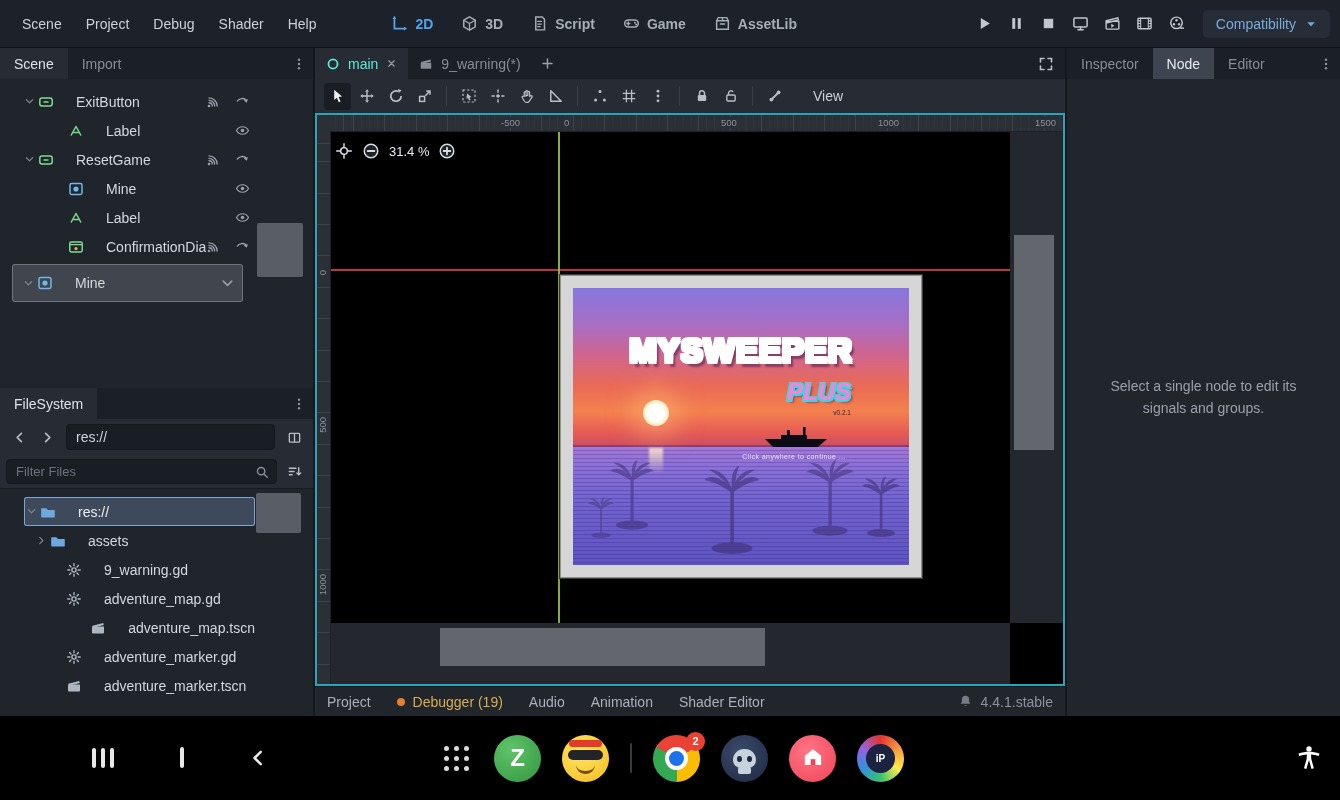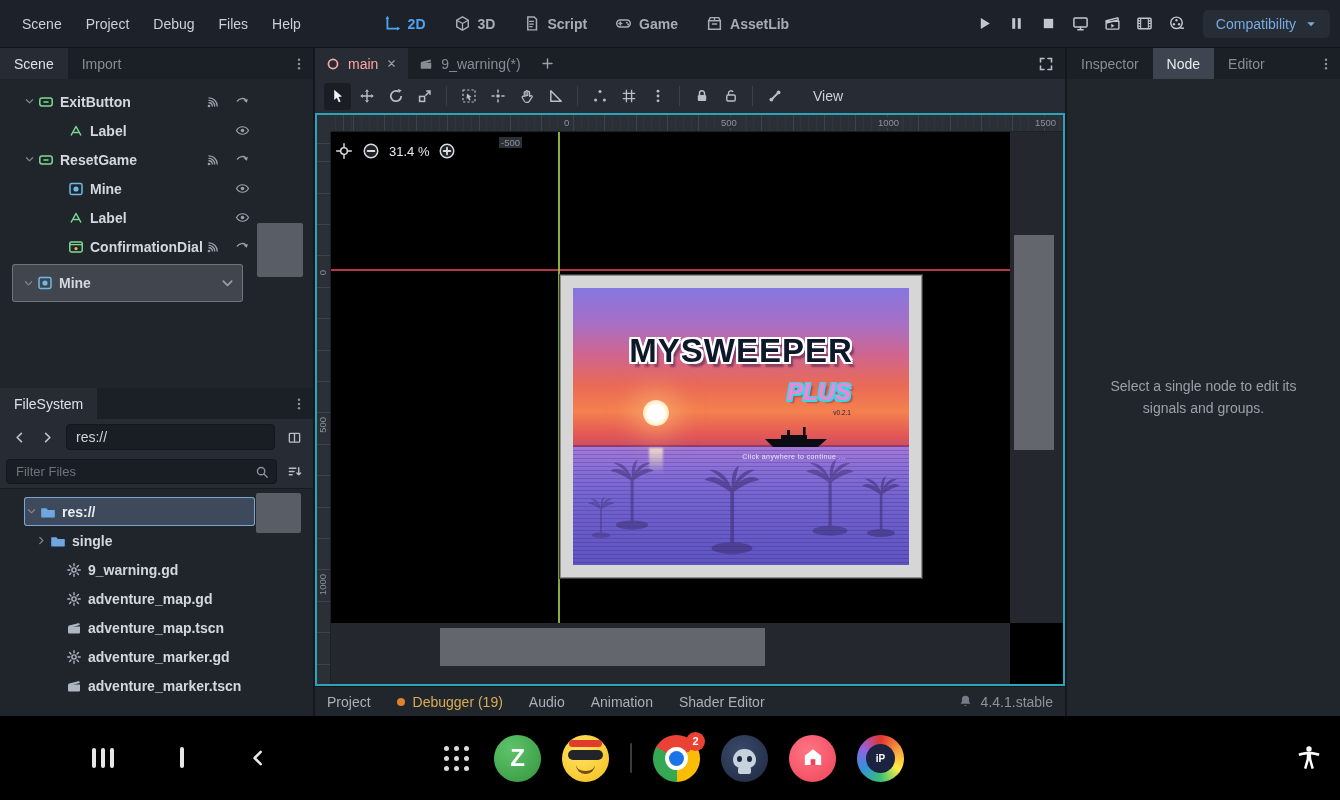--- a/index.html
+++ b/index.html
@@ -44,21 +44,21 @@
 .filter-wrap input{flex:1;background:none;border:none;color:#c9cdd4;font-size:13px;min-width:0;}
 .filter-wrap input::placeholder{color:#6d737d;}
 .filter-wrap .ic{width:14px;height:14px;color:#8a909a;}
 
 .tree{flex:1;position:relative;background:#20252c;overflow:hidden;padding-top:8px;min-height:0;}
 .trow{height:29px;display:flex;align-items:center;font-size:14px;color:#d4d8de;}
 .trow .arrow{width:14px;height:14px;color:#7f858f;flex:none;display:flex;align-items:center;justify-content:center;}
 .trow .arrow .ic{width:11px;height:11px;}
 .trow .arrow-sp{width:14px;flex:none;}
 .node-ic{width:16px;height:16px;flex:none;margin-left:2px;}
-.tlabel{margin-left:6px;white-space:nowrap;overflow:hidden;font-weight:bold;}
+.tlabel{margin-left:22px;white-space:nowrap;overflow:hidden;}
 .trail{margin-left:auto;margin-right:62px;display:flex;gap:13px;align-items:center;flex:none;}
 .trail .tbtn{color:#9aa0aa;width:16px;height:16px;padding:0;}
 .trail .ic{width:15px;height:15px;}
 .trow.ghost{height:38px;margin:3px 70px 3px 12px;background:rgba(150,156,166,.28);border:1px solid rgba(200,205,214,.35);border-radius:3px;padding-left:8px !important;}
 .trow.ghost .trail{margin-right:6px;}
 .scrollthumb{position:absolute;background:rgba(152,157,166,.48);border-radius:2px;}
 
 
 #fs-dock{flex:1;display:flex;flex-direction:column;min-height:0;}
 #fs-nav{height:36px;background:#272c34;display:flex;align-items:center;gap:2px;padding:0 6px;flex:none;}
@@ -66,21 +66,21 @@
 #fs-filter{height:34px;background:#272c34;display:flex;align-items:center;gap:4px;padding:0 6px;flex:none;border-bottom:1px solid #171b21;}
 #file-tree .trow{margin-left:24px;margin-right:58px;border-radius:3px;}
 #file-tree .trow.selected{background:#3e4a5b;box-shadow:inset 0 0 0 1px #7aa6d6;color:#e9edf3;}
 #file-tree .folder-ic{color:#6fa7e0;}
 #file-tree .file-ic{color:#aeb6c2;}
 
 
 #center{display:flex;flex-direction:column;background:#21262d;min-width:0;}
 #scenetab-row{height:31px;background:#1b2026;display:flex;align-items:stretch;flex:none;}
 .scene-tab{display:flex;align-items:center;gap:8px;padding:0 11px;font-size:14px;color:#878d96;}
-.scene-tab.active{background:#272c34;color:#fca5a5;}
+.scene-tab.active{background:#272c34;color:#5eead4;}
 .scene-tab .ic{width:14px;height:14px;}
 .scene-tab .close{display:flex;align-items:center;color:#9aa0aa;}
 .scene-tab .close .ic{width:11px;height:11px;}
 #tab-plus{width:32px;display:flex;align-items:center;justify-content:center;color:#9aa0aa;}
 #tab-plus .ic{width:13px;height:13px;}
 #distraction-free{margin-left:auto;width:38px;display:flex;align-items:center;justify-content:center;color:#b9bec7;}
 
 #vp-toolbar{height:34px;background:#272c34;display:flex;align-items:center;gap:2px;padding:0 9px;flex:none;}
 .vsep{width:1px;height:20px;background:#3a3f48;margin:0 6px;flex:none;}
 .vtool{width:27px;height:27px;display:flex;align-items:center;justify-content:center;color:#b9bec7;border-radius:3px;flex:none;}
@@ -110,21 +110,21 @@
 
 
 #preview{position:absolute;left:243px;top:160px;width:362px;height:303px;background:#d6d6d6;border:1px solid #8f8f8f;box-shadow:0 0 0 1px #3b3b3b,3px 4px 10px rgba(0,0,0,.55);padding:12px;z-index:2;}
 #game{position:relative;width:100%;height:100%;overflow:hidden;background:#7a6ad8;}
 #game .sky{position:absolute;left:0;top:0;right:0;height:57%;background:linear-gradient(180deg,#8577e0 0%,#a66fc6 22%,#cf6590 42%,#ea6a55 62%,#f4814e 78%,#e55a55 92%,#cc4f63 100%);}
 #game .water{position:absolute;left:0;top:57%;right:0;bottom:0;background:linear-gradient(180deg,#a478d8 0%,#8a6fd8 18%,#7263cf 45%,#5f53c2 100%);}
 #game .water::after{content:"";position:absolute;inset:0;background:repeating-linear-gradient(180deg,rgba(30,20,80,.22) 0 1px,transparent 1px 4px);}
 #game .horizon{position:absolute;left:0;right:0;top:56.5%;height:2px;background:rgba(130,35,75,.55);}
 .sun{position:absolute;left:70px;top:112px;width:26px;height:26px;border-radius:50%;background:radial-gradient(circle,#fff 0 42%,#ffe9b8 70%,rgba(255,220,150,0) 100%);box-shadow:0 0 24px 11px rgba(255,190,120,.5);}
 .sun-reflect{position:absolute;left:76px;top:160px;width:14px;height:26px;background:linear-gradient(180deg,rgba(255,235,200,.85),rgba(255,235,200,0));filter:blur(1px);}
-.g-title{position:absolute;left:0;right:0;top:44px;text-align:center;font-size:33px;font-weight:bold;letter-spacing:1px;color:#0f172a;
+.g-title{position:absolute;left:0;right:0;top:44px;text-align:center;font-size:33px;font-weight:bold;letter-spacing:1px;color:#ffffff;
   text-shadow:-2px -2px 0 #fff,2px -2px 0 #fff,-2px 2px 0 #fff,2px 2px 0 #fff,-2px 0 0 #fff,2px 0 0 #fff,0 -2px 0 #fff,0 2px 0 #fff,4px 5px 2px rgba(60,20,60,.5);}
 .g-sub{position:absolute;left:0;right:58px;top:90px;text-align:right;font-size:24px;font-weight:bold;font-style:italic;color:#ff7fd4;
   text-shadow:-1.5px -1.5px 0 #35d8e8,1.5px -1.5px 0 #35d8e8,-1.5px 1.5px 0 #35d8e8,1.5px 1.5px 0 #35d8e8,3px 3px 2px rgba(60,20,60,.4);}
 .g-ver{position:absolute;right:58px;top:121px;font-size:6.5px;color:#2a2343;}
 .g-prompt{position:absolute;left:158px;width:126px;top:165px;text-align:center;font-size:7px;letter-spacing:.4px;color:#eae4f4;}
 .g-palm{position:absolute;filter:blur(.5px);}
 .g-boat{position:absolute;left:186px;top:137px;width:78px;height:24px;}
 
 
 #bottom-bar{height:30px;background:#21262d;border-top:1px solid #14181d;display:flex;align-items:center;padding:0 12px;gap:26px;flex:none;font-size:14px;color:#aab0b9;}
@@ -174,21 +174,21 @@
 </head>
 <body>
 
 <div id="app">
 
   <header id="topbar">
     <nav id="menus">
         <button class="menu-item">Scene</button>
         <button class="menu-item">Project</button>
         <button class="menu-item">Debug</button>
-        <button class="menu-item">Files</button>
+        <button class="menu-item">Shader</button>
         <button class="menu-item">Help</button>
       </nav>
     <div id="workspaces">
         <button class="ws active">
           <svg viewBox="0 0 16 16" class="ic">
             <path d="M3.2 2.6v10.2h10.2" fill="none" stroke="currentColor" stroke-width="1.7"></path>
             <path d="M3.2 .8 4.9 3.8H1.5zM15.2 12.8 12.2 14.5v-3.4z" fill="currentColor"></path>
           </svg>
           <span>2D</span>
         </button>
@@ -508,37 +508,37 @@
             </div>
             <div class="trow" style="padding-left: 10px;">
               <span class="arrow">
                 <svg viewBox="0 0 16 16" class="ic">
                   <path d="M5.5 3.5 10 8l-4.5 4.5" fill="none" stroke="currentColor" stroke-width="1.8" stroke-linecap="round" stroke-linejoin="round"></path>
                 </svg>
               </span>
               <svg viewBox="0 0 16 16" class="ic node-ic folder-ic">
                 <path d="M1.8 4.2h4.6l1.5 1.9h6.3a.6.6 0 0 1 .6.6v6.1a.6.6 0 0 1-.6.6H1.8a.6.6 0 0 1-.6-.6V4.8a.6.6 0 0 1 .6-.6z" fill="currentColor"></path>
               </svg>
-              <span class="tlabel">single</span>
+              <span class="tlabel">assets</span>
             </div>
             <div class="trow" style="padding-left: 40px;">
               <svg viewBox="0 0 16 16" class="ic node-ic file-ic">
                 <circle cx="8" cy="8" r="2.1" fill="none" stroke="currentColor" stroke-width="1.4"></circle>
                 <path d="M8 1.8v2M8 12.2v2M1.8 8h2M12.2 8h2M3.6 3.6l1.4 1.4M11 11l1.4 1.4M12.4 3.6 11 5M5 11l-1.4 1.4" stroke="currentColor" stroke-width="1.4" stroke-linecap="round"></path>
               </svg>
               <span class="tlabel">9_warning.gd</span>
             </div>
             <div class="trow" style="padding-left: 40px;">
               <svg viewBox="0 0 16 16" class="ic node-ic file-ic">
                 <circle cx="8" cy="8" r="2.1" fill="none" stroke="currentColor" stroke-width="1.4"></circle>
                 <path d="M8 1.8v2M8 12.2v2M1.8 8h2M12.2 8h2M3.6 3.6l1.4 1.4M11 11l1.4 1.4M12.4 3.6 11 5M5 11l-1.4 1.4" stroke="currentColor" stroke-width="1.4" stroke-linecap="round"></path>
               </svg>
               <span class="tlabel">adventure_map.gd</span>
             </div>
-            <div class="trow" style="padding-left: 40px;">
+            <div class="trow" style="padding-left: 40px; justify-content: flex-end;">
               <svg viewBox="0 0 16 16" class="ic node-ic file-ic">
                 <path d="M2 6.5h12v6a1 1 0 0 1-1 1H3a1 1 0 0 1-1-1z" fill="currentColor"></path>
                 <path d="M2.3 5.8 13.2 2.9l.6 2.2L2.9 8z" fill="currentColor"></path>
               </svg>
               <span class="tlabel">adventure_map.tscn</span>
             </div>
             <div class="trow" style="padding-left: 40px;">
               <svg viewBox="0 0 16 16" class="ic node-ic file-ic">
                 <circle cx="8" cy="8" r="2.1" fill="none" stroke="currentColor" stroke-width="1.4"></circle>
                 <path d="M8 1.8v2M8 12.2v2M1.8 8h2M12.2 8h2M3.6 3.6l1.4 1.4M11 11l1.4 1.4M12.4 3.6 11 5M5 11l-1.4 1.4" stroke="currentColor" stroke-width="1.4" stroke-linecap="round"></path>
@@ -763,21 +763,21 @@
                 </svg>
             </span>
             <div class="g-title">MYSWEEPER</div>
             <div class="g-sub">PLUS</div>
             <div class="g-ver">v0.2.1</div>
             <div class="g-prompt">Click anywhere to continue ...</div>
           </div>
         </div>
 
         <div id="ruler-top">
-            <span class="rlab" style="left: 168px; margin-top: 20px;">-500</span>
+            <span class="rlab" style="left: 168px;">-500</span>
             <span class="rlab" style="left: 231px;">0</span>
             <span class="rlab" style="left: 388px;">500</span>
             <span class="rlab" style="left: 545px;">1000</span>
             <span class="rlab" style="left: 702px;">1500</span>
           </div>
         <div id="ruler-left">
             <span class="rlab-l" style="top: 138px;">0</span>
             <span class="rlab-l" style="top: 285px;">500</span>
             <span class="rlab-l" style="top: 442px;">1000</span>
           </div>

